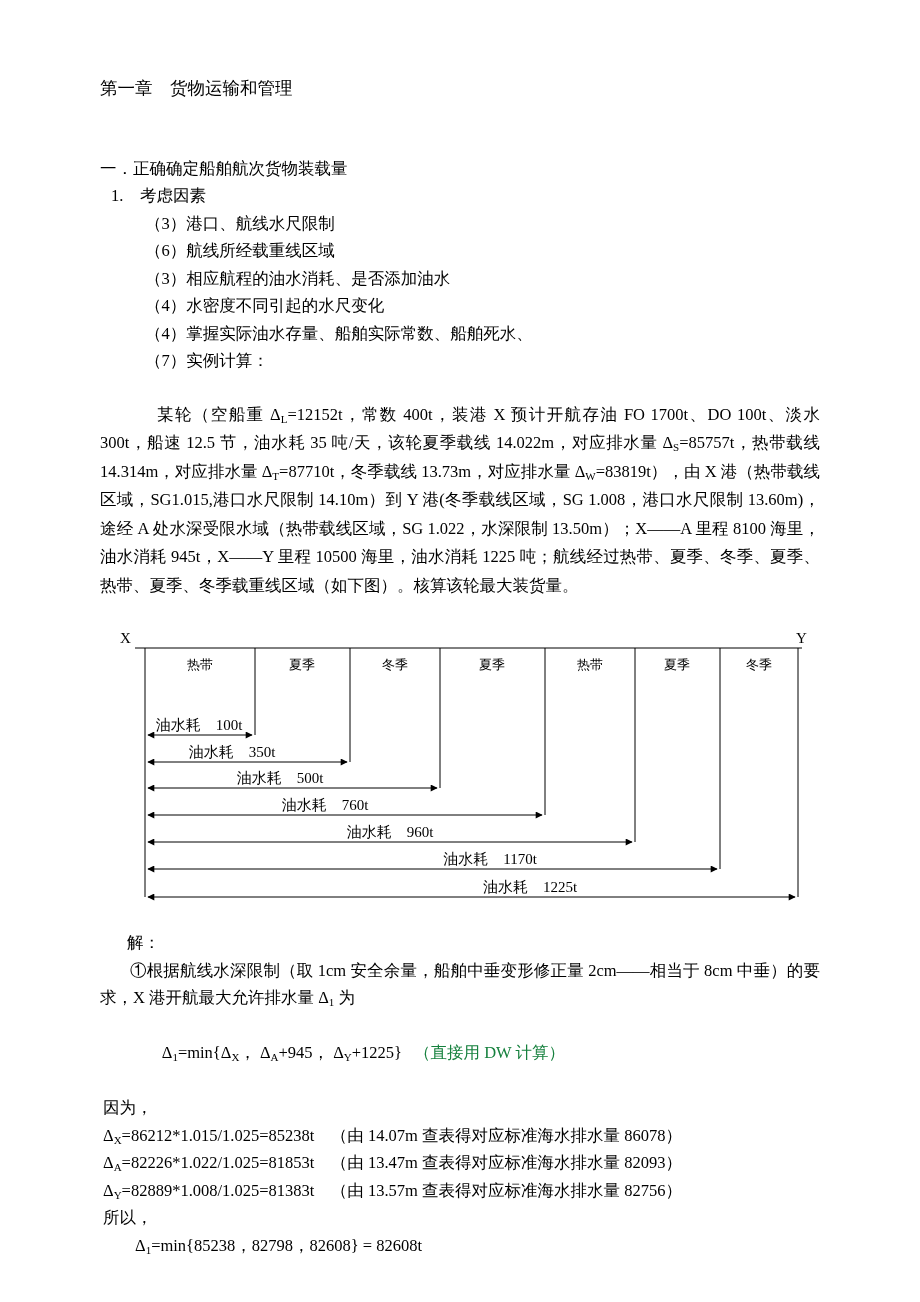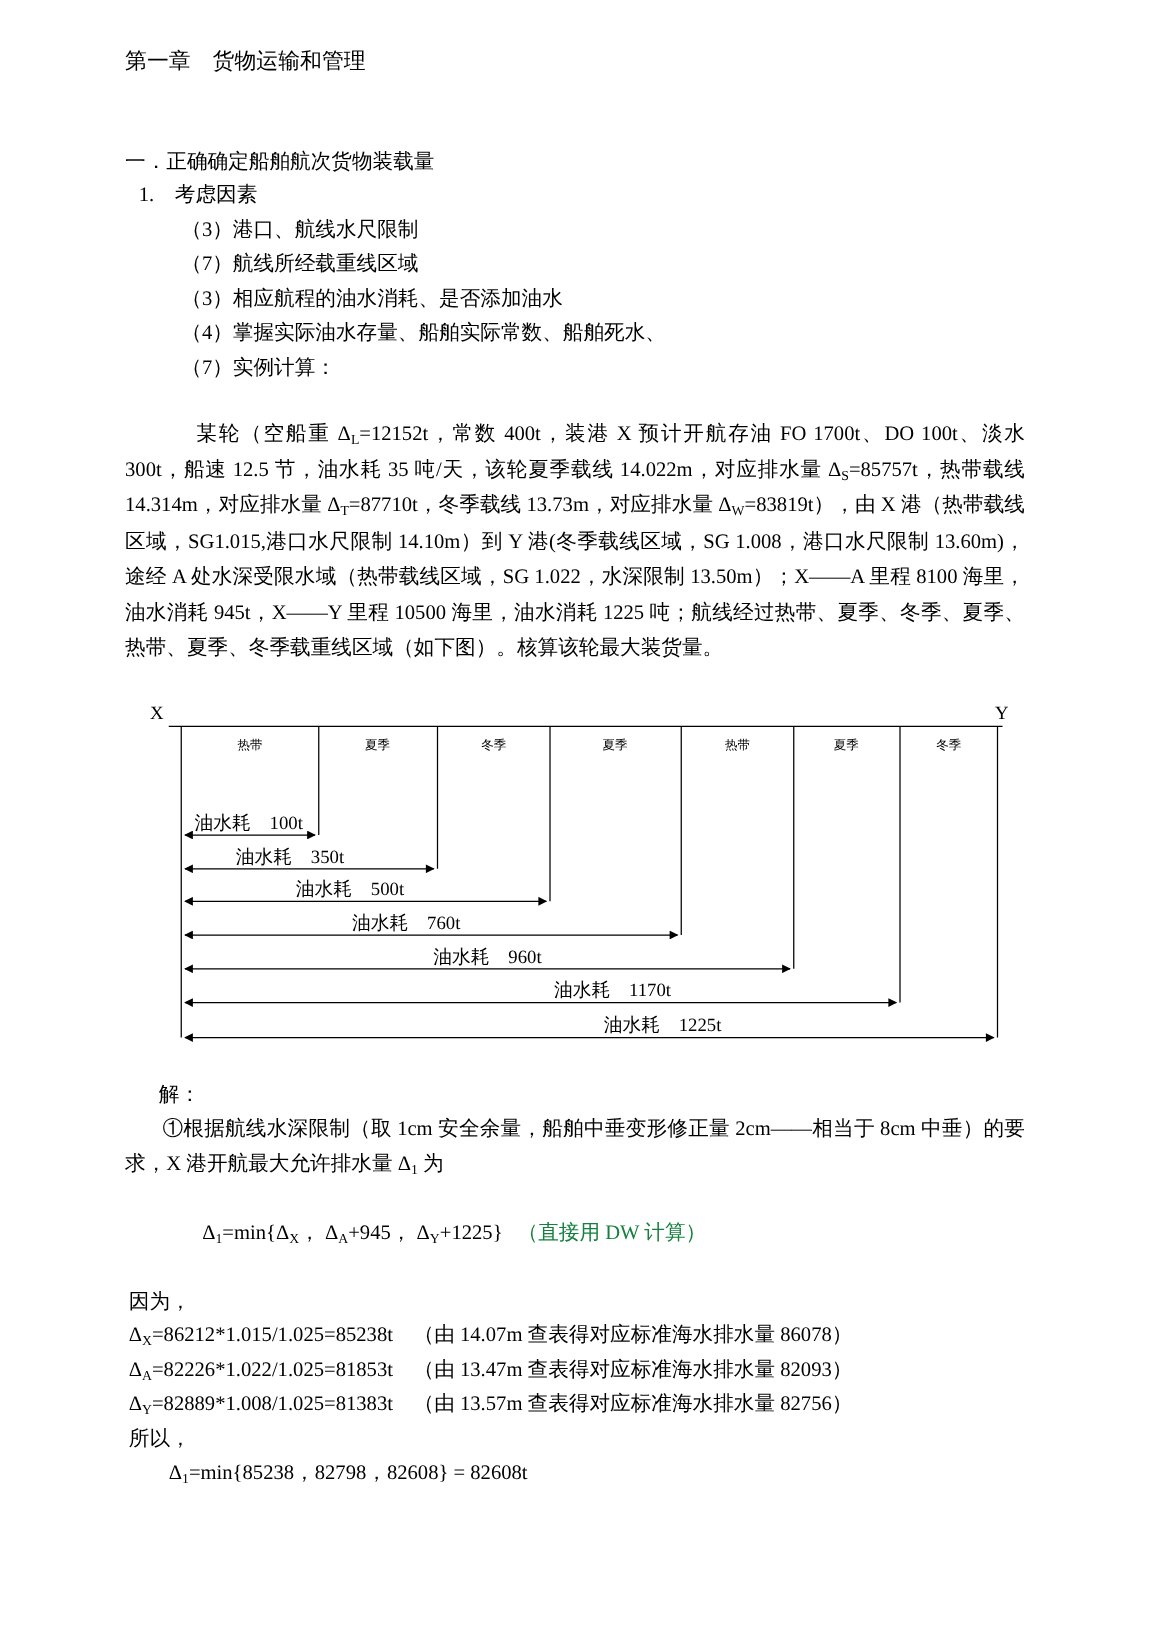--- a/index.html
+++ b/index.html
@@ -5,39 +5,39 @@
   * { box-sizing: border-box; }
   html, body { margin: 0; padding: 0; background: #ffffff; }
   .page {
     position: relative;
     width: 920px; height: 1302px;
     background: #ffffff; color: #000000;
     font-family: "Liberation Serif", "DejaVu Serif", serif;
     font-size: 16.5px;
     overflow: hidden;
   }
-  .content { padding: 35px 100px 0 100px; }
+  .content { padding: 75px 100px 0 100px; }
   .lh { line-height: 27.5px; }
   .title { font-size: 17.5px; }
   .sec { margin-top: 52px; }
   .list-heading { margin-left: 11px; }
   .factor { margin-left: 45px; }
   .example {
     margin: 26px 0 0 0;
     text-indent: 57px;
     line-height: 28.5px;
     text-align: justify;
   }
   .diagram { position: relative; width: 715px; height: 283px; margin-top: 30px; }
   .diagram svg { position: absolute; left: 0; top: 0; }
   .endlbl { position: absolute; top: 0; font-size: 15px; line-height: 16px; }
   .zone {
     position: absolute; top: 26px;
     transform: translateX(-50%);
-    font-size: 10px; white-space: nowrap;
+    font-size: 13px; white-space: nowrap;
   }
   .albl {
     position: absolute;
     transform: translateX(-50%);
     font-size: 15px; white-space: nowrap;
   }
   .sol-heading { margin-top: 16px; margin-left: 27px; }
   .sol-step { margin: 0; text-indent: 30px; text-align: justify; }
   .formula { margin-left: 37px; white-space: pre-wrap; }
   .red { color: #15803d; margin-left: 12px; }
@@ -51,22 +51,23 @@
 <div class="page">
   <div class="content">
 
     <div class="title lh">第一章　货物运输和管理</div>
 
     <div class="sec lh">一．正确确定船舶航次货物装载量</div>
     <div class="list-heading lh">1.　考虑因素</div>
 
     <div>
       <div class="factor lh">（3）港口、航线水尺限制</div>
-      <div class="factor lh">（7）航线所经载重线区域</div>
+      <div class="factor lh">（6）航线所经载重线区域</div>
       <div class="factor lh">（3）相应航程的油水消耗、是否添加油水</div>
+      <div class="factor lh">（4）水密度不同引起的水尺变化</div>
       <div class="factor lh">（4）掌握实际油水存量、船舶实际常数、船舶死水、</div>
       <div class="factor lh">（7）实例计算：</div>
     </div>
 
     <p class="example"><span>某轮（空船重 Δ</span><sub>L</sub><span>=12152t，常数 400t，装港 X 预计开航存油 FO 1700t、DO 100t、淡水 300t，船速 12.5 节，油水耗 35 吨/天，该轮夏季载线 14.022m，对应排水量 Δ</span><sub>S</sub><span>=85757t，热带载线 14.314m，对应排水量 Δ</span><sub>T</sub><span>=87710t，冬季载线 13.73m，对应排水量 Δ</span><sub>W</sub><span>=83819t），由 X 港（热带载线区域，SG1.015,港口水尺限制 14.10m）到 Y 港(冬季载线区域，SG 1.008，港口水尺限制 13.60m)，途经 A 处水深受限水域（热带载线区域，SG 1.022，水深限制 13.50m）；X——A 里程 8100 海里，油水消耗 945t，X——Y 里程 10500 海里，油水消耗 1225 吨；航线经过热带、夏季、冬季、夏季、热带、夏季、冬季载重线区域（如下图）。核算该轮最大装货量。</span></p>
 
     <div class="diagram">
       <svg width="715" height="283" viewBox="0 0 715 283">
         <defs>
           <marker id="ar" viewBox="0 0 10 10" refX="9" refY="5" markerWidth="8" markerHeight="7">

